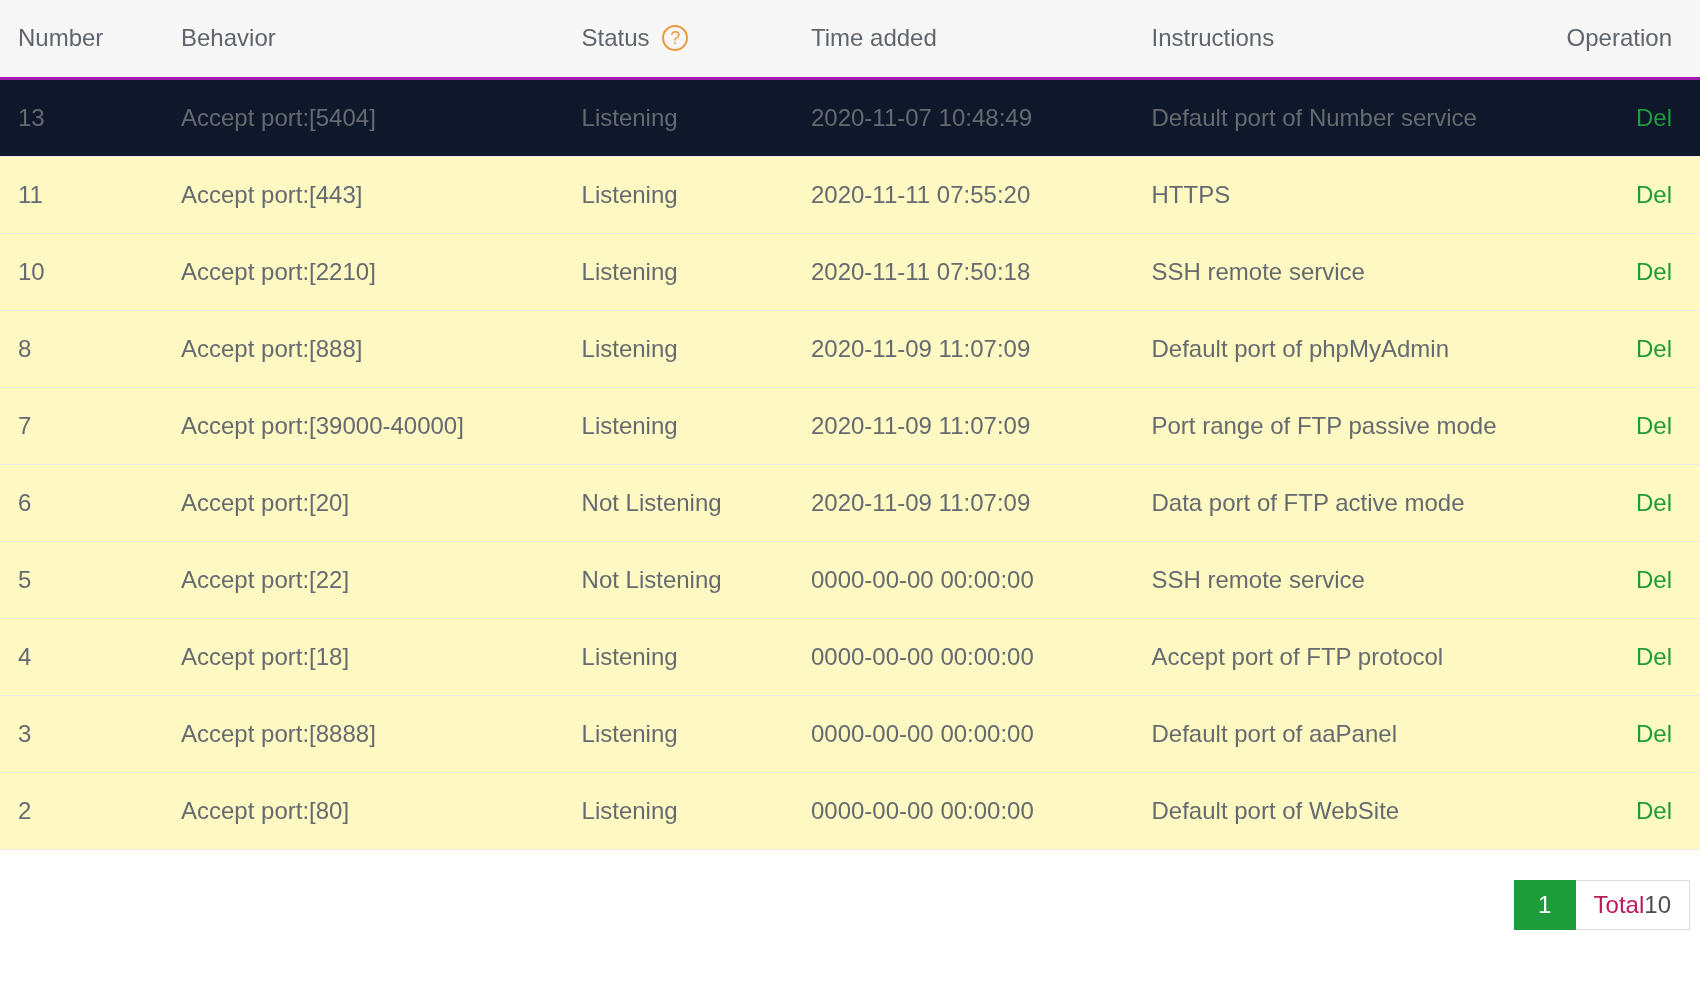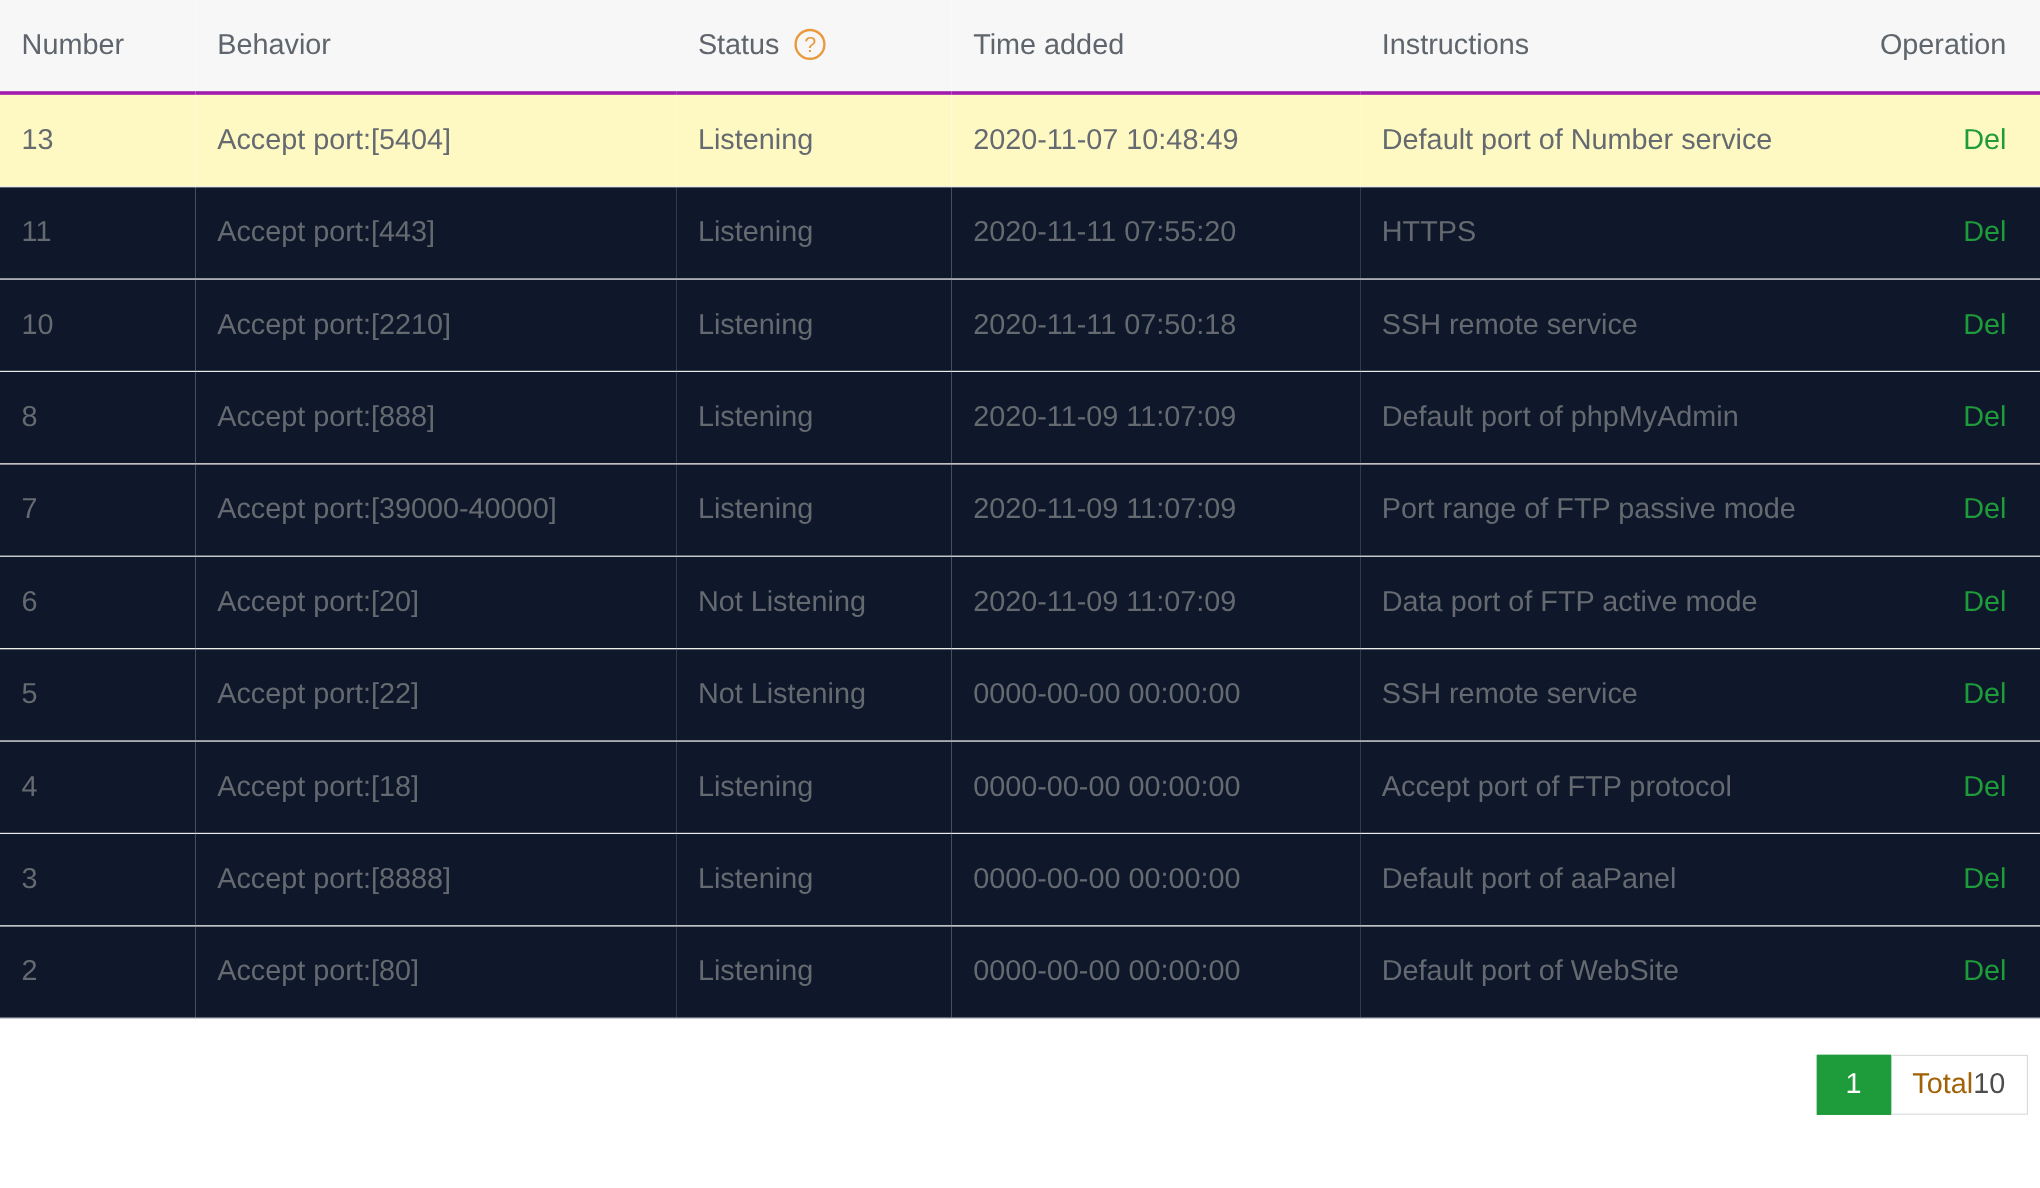--- a/index.html
+++ b/index.html
@@ -23,25 +23,25 @@
     color: #5f656c;
     background: #f7f7f7;
     padding: 24px 18px 24px 18px;
     border-bottom: 3px solid #a21caf;
     white-space: nowrap;
   }
   .table tbody td {
     padding: 24px 18px;
     border-bottom: 1px solid #ececec;
     color: #656a70;
+    background: #fef9c3;
+    white-space: nowrap;
+  }
+  .table tbody tr:first-child td {
     background: #0f172a;
-    white-space: nowrap;
-  }
-  .table tbody tr:first-child td {
-    background: #fef9c3;
   }
   .col-number   { width: 140px; }
   .col-behavior { width: 390px; }
   .col-status   { width: 210px; }
   .col-time     { width: 330px; }
   .col-instr    { width: auto; }
   .col-op       { width: 150px; text-align: right; }
   .table thead th.col-op,
   .table tbody td.col-op { text-align: right; padding-right: 28px; }
 
@@ -80,21 +80,21 @@
     border: 1px solid #1e9b3a;
     min-width: 20px;
     text-align: center;
   }
   .total-box {
     border: 1px solid #dcdcdc;
     border-left: none;
     padding: 10px 18px;
     color: #4d4d4d;
   }
-  .total-label { color: #a16207; }
+  .total-label { color: #be185d; }
   .total-count { color: #4d4d4d; }
 </style>
 </head>
 <body>
 
 <table class="table">
   <thead>
     <tr>
       <th class="col-number">Number</th>
       <th class="col-behavior">Behavior</th>

